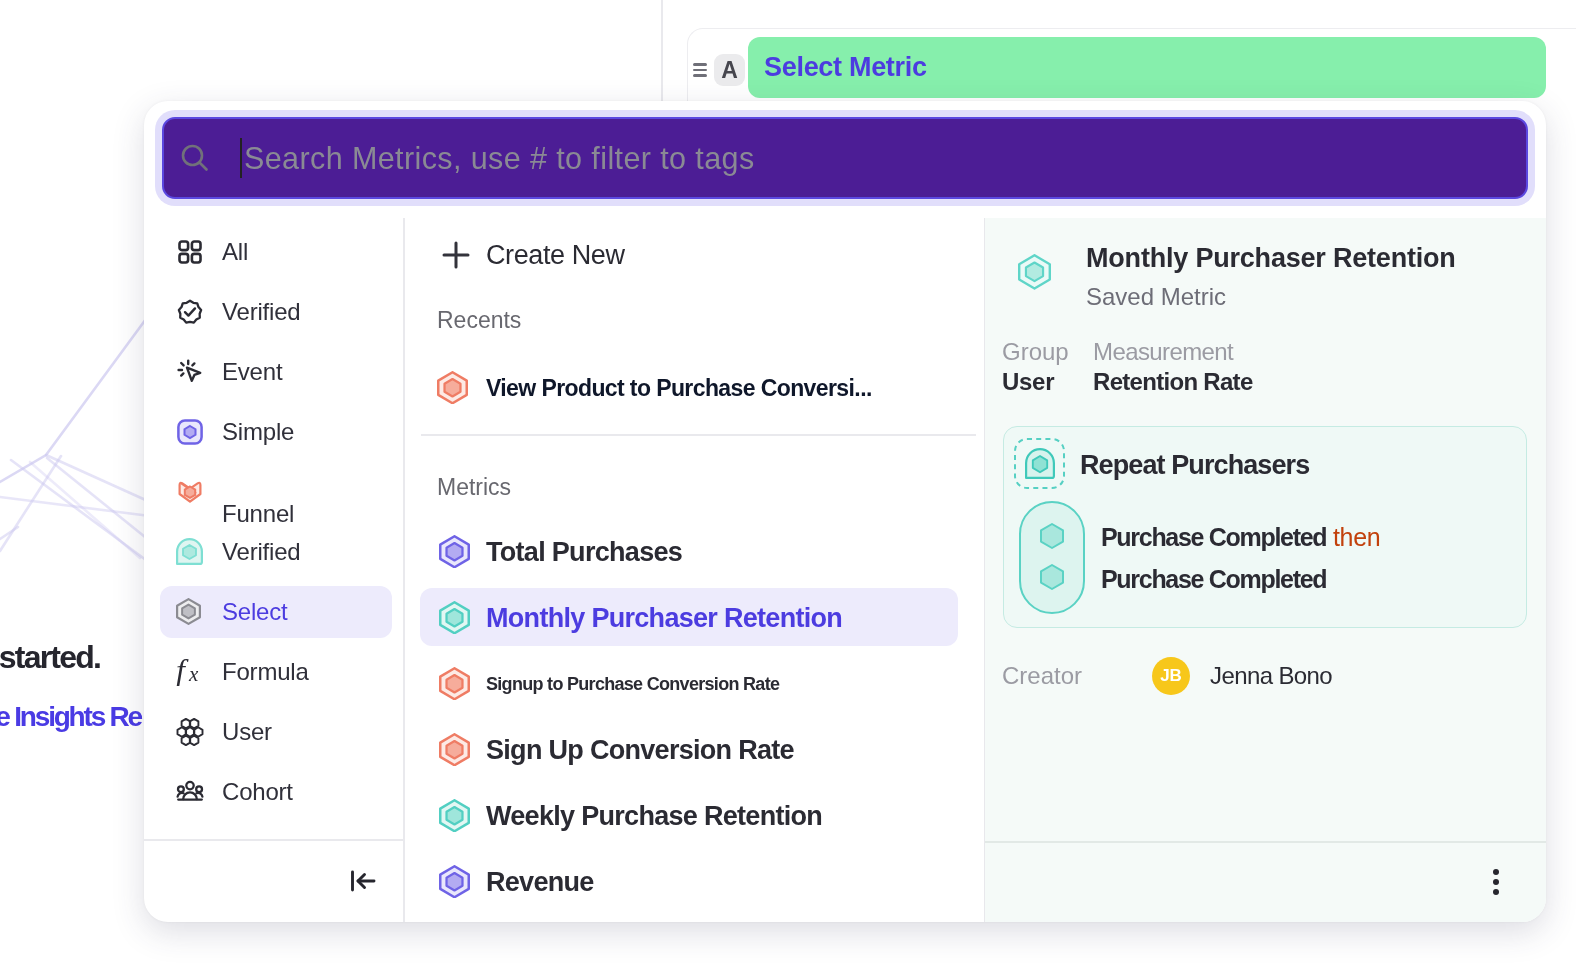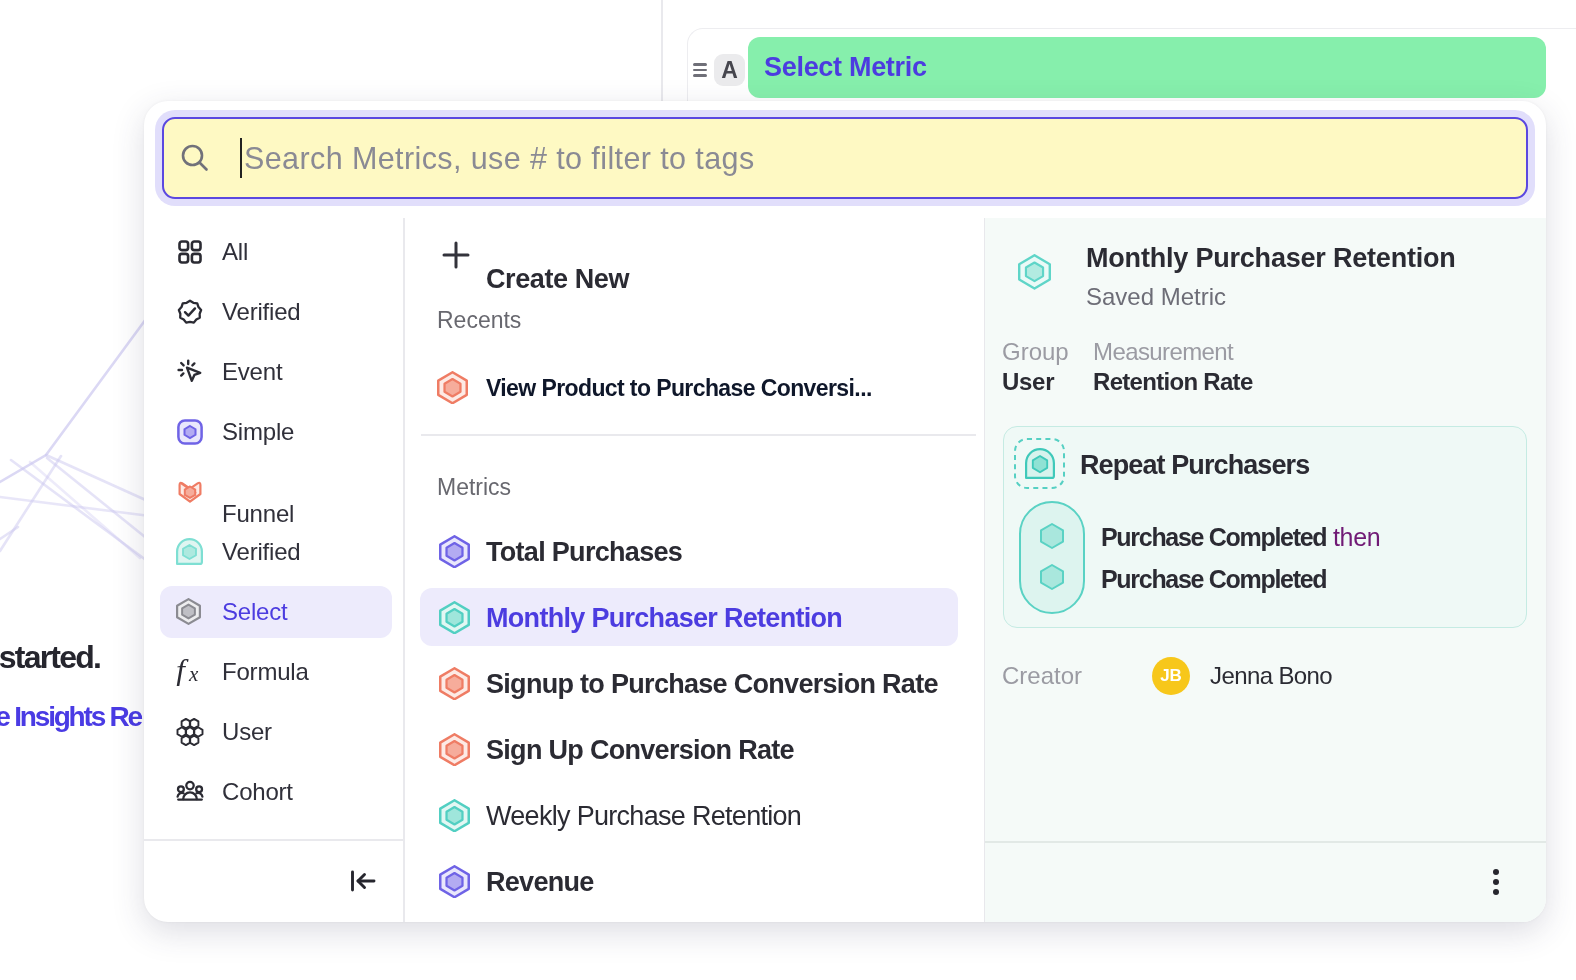--- a/index.html
+++ b/index.html
@@ -33,21 +33,21 @@
 <div class="abs flexv" style="left:714px; top:54px; width:31px; height:32px; background:#ebebed; border-radius:9px; justify-content:center; font-size:23px; font-weight:bold; color:#46464e;">A</div>
 <div class="abs flexv" style="left:748px; top:37px; width:798px; height:61px; background:#86efac; border-radius:12px;">
   <span style="margin-left:16px; font-size:27px; font-weight:bold; color:#4c3ce0; letter-spacing:-0.3px;">Select Metric</span>
 </div>
 
 <div class="abs" style="right:1476px; top:639px; font-size:32px; font-weight:bold; color:#26262e; letter-spacing:-1.8px; white-space:nowrap;">et started.</div>
 <div class="abs" style="right:1435px; top:701px; font-size:28px; font-weight:bold; color:#4a3be4; letter-spacing:-2.2px; white-space:nowrap;">e Insights Re</div>
 
 <div class="abs" style="left:144px; top:101px; width:1402px; height:821px; background:#fff; border-radius:24px; box-shadow:0 10px 32px rgba(55,55,90,0.17), 0 0 3px rgba(0,0,0,0.05);"></div>
 
-<div class="abs flexv" style="left:162px; top:117px; width:1366px; height:82px; background:#fef9c3; border:2.5px solid #5b48e0; border-radius:13px; box-shadow:0 0 0 7px rgba(105,90,235,0.20);">
+<div class="abs flexv" style="left:162px; top:117px; width:1366px; height:82px; background:#4c1d95; border:2.5px solid #5b48e0; border-radius:13px; box-shadow:0 0 0 7px rgba(105,90,235,0.20);">
   <svg style="margin-left:15px;" width="32" height="32" viewBox="0 0 32 32" fill="none">
     <circle cx="13.5" cy="13.5" r="9.5" stroke="#71717a" stroke-width="2.6"></circle>
     <path d="M20.5 20.5 L27.5 27.5" stroke="#71717a" stroke-width="2.6" stroke-linecap="round"></path>
   </svg>
   <div style="width:2px; height:40px; background:#222; margin-left:29px;"></div>
   <span style="margin-left:2px; font-size:30.5px; color:#8a8a94; letter-spacing:0.4px;">Search Metrics, use # to filter to tags</span>
 </div>
 
 <div class="abs" style="left:403px; top:218px; width:1.5px; height:704px; background:#e9e9ed;"></div>
 
@@ -135,21 +135,21 @@
 <svg class="abs" style="left:349px; top:870px;" width="27" height="24" viewBox="0 0 27 24" fill="none" stroke="#26262e" stroke-width="2.9" stroke-linecap="round" stroke-linejoin="round">
     <path d="M3.5 2 V20"></path>
     <path d="M25 11 H9"></path>
     <path d="M15.5 4.5 L9 11 L15.5 17.5"></path>
   </svg>
 
 <svg class="abs" style="left:441px; top:240px;" width="30" height="30" viewBox="0 0 30 30" fill="none" stroke="#33333b" stroke-width="3" stroke-linecap="round">
   <path d="M15 3 V27"></path>
     <path d="M3 15 H27"></path>
 </svg>
-<div class="abs flexv" style="left:486px; top:240px; height:30px; font-size:27px; font-weight:bold; color:#2b2b33; letter-spacing:-0.4px;margin-top:24px;">Create New</div>
+<div class="abs flexv" style="left:486px; top:240px; height:30px; font-size:27px; font-weight:normal; color:#2b2b33; letter-spacing:-0.4px;">Create New</div>
 
 <div class="abs flexv" style="left:437px; top:308px; height:24px; font-size:23px; color:#68686f;">Recents</div>
 
 <div class="abs" id="recent-icon" style="left:437px; top:371px;"><svg width="31" height="33.480000000000004" viewBox="0 0 31 33.480000000000004" fill="none">
       <path d="M15.5 1.25 L29.75 9.614600000000001 L29.75 23.8654 L15.5 32.230000000000004 L1.25 23.8654 L1.25 9.614600000000001 Z" fill="#fdeae5" stroke="#ef7c64" stroke-width="2.5" stroke-linejoin="round"></path>
       <path d="M15.5 8.0656 L23.48 12.749776 L23.48 20.730224000000003 L15.5 25.414400000000004 L7.52 20.730224000000003 L7.52 12.749776 Z" fill="#f6ac9b" stroke="#ef7c64" stroke-width="2.25" stroke-linejoin="round"></path>
     </svg></div>
 <div class="abs flexv" style="left:486px; top:372px; height:32px; font-size:23px; font-weight:bold; color:#0f172a; letter-spacing:-0.6px;">View Product to Purchase Conversi...</div>
 
 <div class="abs" style="left:421px; top:434px; width:555px; height:1.5px; background:#e9e9ed;"></div>
@@ -166,31 +166,31 @@
     <div class="abs flexv" style="left:486px; top:536px; height:32px; font-size:27px; font-weight:bold; color:#2b2b33; letter-spacing:-0.7px;">Total Purchases</div>
     <div class="abs" style="left:439px; top:601px;"><svg width="31" height="33.480000000000004" viewBox="0 0 31 33.480000000000004" fill="none">
         <path d="M15.5 1.25 L29.75 9.614600000000001 L29.75 23.8654 L15.5 32.230000000000004 L1.25 23.8654 L1.25 9.614600000000001 Z" fill="#e2f7f3" stroke="#52cfc2" stroke-width="2.5" stroke-linejoin="round"></path>
         <path d="M15.5 8.0656 L23.48 12.749776 L23.48 20.730224000000003 L15.5 25.414400000000004 L7.52 20.730224000000003 L7.52 12.749776 Z" fill="#9fe6db" stroke="#52cfc2" stroke-width="2.25" stroke-linejoin="round"></path>
       </svg></div>
     <div class="abs flexv" style="left:486px; top:602px; height:32px; font-size:27px; font-weight:bold; color:#4c3ce0; letter-spacing:-0.7px;">Monthly Purchaser Retention</div>
     <div class="abs" style="left:439px; top:667px;"><svg width="31" height="33.480000000000004" viewBox="0 0 31 33.480000000000004" fill="none">
         <path d="M15.5 1.25 L29.75 9.614600000000001 L29.75 23.8654 L15.5 32.230000000000004 L1.25 23.8654 L1.25 9.614600000000001 Z" fill="#fdeae5" stroke="#ef7c64" stroke-width="2.5" stroke-linejoin="round"></path>
         <path d="M15.5 8.0656 L23.48 12.749776 L23.48 20.730224000000003 L15.5 25.414400000000004 L7.52 20.730224000000003 L7.52 12.749776 Z" fill="#f6ac9b" stroke="#ef7c64" stroke-width="2.25" stroke-linejoin="round"></path>
       </svg></div>
-    <div class="abs flexv" style="left:486px; top:668px; height:32px; font-size:27px; font-weight:bold; color:#2b2b33; letter-spacing:-0.7px;">Signup to Purchase Conversion Rate</div>
+    <div class="abs flexv" style="left:486px; top:668px; height:32px; font-size:18px; font-weight:bold; color:#2b2b33; letter-spacing:-0.7px;">Signup to Purchase Conversion Rate</div>
     <div class="abs" style="left:439px; top:733px;"><svg width="31" height="33.480000000000004" viewBox="0 0 31 33.480000000000004" fill="none">
         <path d="M15.5 1.25 L29.75 9.614600000000001 L29.75 23.8654 L15.5 32.230000000000004 L1.25 23.8654 L1.25 9.614600000000001 Z" fill="#fdeae5" stroke="#ef7c64" stroke-width="2.5" stroke-linejoin="round"></path>
         <path d="M15.5 8.0656 L23.48 12.749776 L23.48 20.730224000000003 L15.5 25.414400000000004 L7.52 20.730224000000003 L7.52 12.749776 Z" fill="#f6ac9b" stroke="#ef7c64" stroke-width="2.25" stroke-linejoin="round"></path>
       </svg></div>
     <div class="abs flexv" style="left:486px; top:734px; height:32px; font-size:27px; font-weight:bold; color:#2b2b33; letter-spacing:-0.7px;">Sign Up Conversion Rate</div>
     <div class="abs" style="left:439px; top:799px;"><svg width="31" height="33.480000000000004" viewBox="0 0 31 33.480000000000004" fill="none">
         <path d="M15.5 1.25 L29.75 9.614600000000001 L29.75 23.8654 L15.5 32.230000000000004 L1.25 23.8654 L1.25 9.614600000000001 Z" fill="#e2f7f3" stroke="#52cfc2" stroke-width="2.5" stroke-linejoin="round"></path>
         <path d="M15.5 8.0656 L23.48 12.749776 L23.48 20.730224000000003 L15.5 25.414400000000004 L7.52 20.730224000000003 L7.52 12.749776 Z" fill="#9fe6db" stroke="#52cfc2" stroke-width="2.25" stroke-linejoin="round"></path>
       </svg></div>
-    <div class="abs flexv" style="left:486px; top:800px; height:32px; font-size:27px; font-weight:normal; color:#2b2b33; letter-spacing:-0.7px;">Weekly Purchase Retention</div>
+    <div class="abs flexv" style="left:486px; top:800px; height:32px; font-size:27px; font-weight:bold; color:#2b2b33; letter-spacing:-0.7px;">Weekly Purchase Retention</div>
     <div class="abs" style="left:439px; top:865px;"><svg width="31" height="33.480000000000004" viewBox="0 0 31 33.480000000000004" fill="none">
         <path d="M15.5 1.25 L29.75 9.614600000000001 L29.75 23.8654 L15.5 32.230000000000004 L1.25 23.8654 L1.25 9.614600000000001 Z" fill="#e9e7fc" stroke="#6f63e6" stroke-width="2.5" stroke-linejoin="round"></path>
         <path d="M15.5 8.0656 L23.48 12.749776 L23.48 20.730224000000003 L15.5 25.414400000000004 L7.52 20.730224000000003 L7.52 12.749776 Z" fill="#b3abf2" stroke="#6f63e6" stroke-width="2.25" stroke-linejoin="round"></path>
       </svg></div>
     <div class="abs flexv" style="left:486px; top:866px; height:32px; font-size:27px; font-weight:bold; color:#2b2b33; letter-spacing:-0.7px;">Revenue</div>
   </div>
 
 <div class="abs" id="title-icon" style="left:1018px; top:254px;"><svg width="33" height="35.64" viewBox="0 0 33 35.64" fill="none">
       <path d="M16.5 1.1999999999999993 L31.8 10.174800000000001 L31.8 25.465199999999996 L16.5 34.44 L1.1999999999999993 25.465199999999996 L1.1999999999999993 10.174800000000001 Z" fill="#eafaf7" stroke="#5fd5c8" stroke-width="2.4" stroke-linejoin="round"></path>
       <path d="M16.5 8.512799999999999 L25.068 13.538688 L25.068 22.101312 L16.5 27.127200000000002 L7.931999999999999 22.101312 L7.931999999999999 13.538688 Z" fill="#b2ebe1" stroke="#5fd5c8" stroke-width="2.16" stroke-linejoin="round"></path>
@@ -216,21 +216,21 @@
 <div class="abs" style="left:1019px; top:501px; width:66px; height:113px; background:#ddf4ef; border:2px solid #5ad2c4; border-radius:33px;"></div>
 <div class="abs" id="cap-hex1" style="left:1040px; top:523px;"><svg width="24" height="26" viewBox="0 0 24 26" fill="none">
       <path d="M12 1 L23 7.48 L23 18.52 L12 25 L1 18.52 L1 7.48 Z" fill="#a9e7dd" stroke="#5ad2c4" stroke-width="2" stroke-linejoin="round"></path>
     </svg></div>
 <div class="abs" id="cap-hex2" style="left:1040px; top:564px;"><svg width="24" height="26" viewBox="0 0 24 26" fill="none">
       <path d="M12 1 L23 7.48 L23 18.52 L12 25 L1 18.52 L1 7.48 Z" fill="#a9e7dd" stroke="#5ad2c4" stroke-width="2" stroke-linejoin="round"></path>
     </svg></div>
 
 <div class="abs flexv" style="left:1101px; top:523px; height:28px; font-size:25px; letter-spacing:-1.3px;">
     <span style="font-weight:bold; color:#2b2b33;">Purchase Completed</span>
-    <span style="color:#701a75; letter-spacing:-0.3px;">&nbsp;then</span>
+    <span style="color:#c2410c; letter-spacing:-0.3px;">&nbsp;then</span>
   </div>
 <div class="abs flexv" style="left:1101px; top:565px; height:28px; font-size:25px; font-weight:bold; color:#2b2b33; letter-spacing:-1.3px;">Purchase Completed</div>
 
 <div class="abs flexv" style="left:1002px; top:664px; height:24px; font-size:24px; color:#9b9ba3;">Creator</div>
 <div class="abs flexv" style="left:1152px; top:657px; width:38px; height:38px; border-radius:50%; background:#f7c71b; justify-content:center; font-size:17px; font-weight:bold; color:#fff;">JB</div>
 <div class="abs flexv" style="left:1210px; top:663px; height:26px; font-size:24px; color:#2b2b33; letter-spacing:-0.6px;">Jenna Bono</div>
 
 <div class="abs" style="left:985px; top:841px; width:561px; height:1.5px; background:#e2e9e6;"></div>
 <div class="abs" style="left:1493px; top:869px; width:6px; height:6px; border-radius:50%; background:#26262e;"></div>
 <div class="abs" style="left:1493px; top:879px; width:6px; height:6px; border-radius:50%; background:#26262e;"></div>

